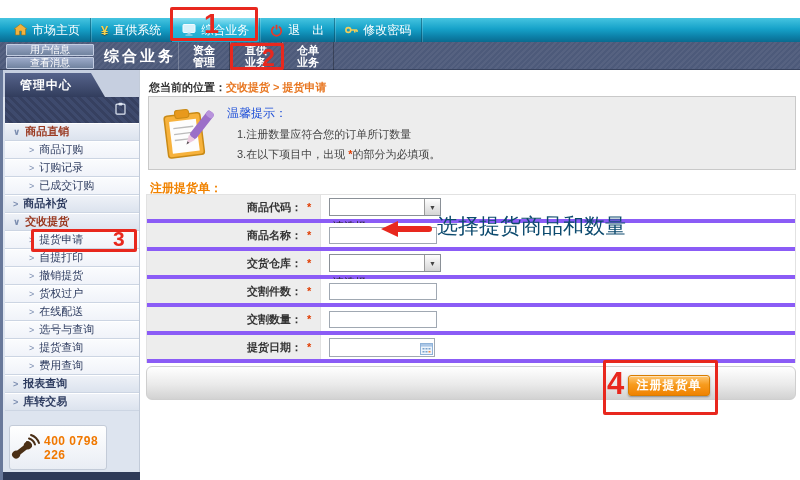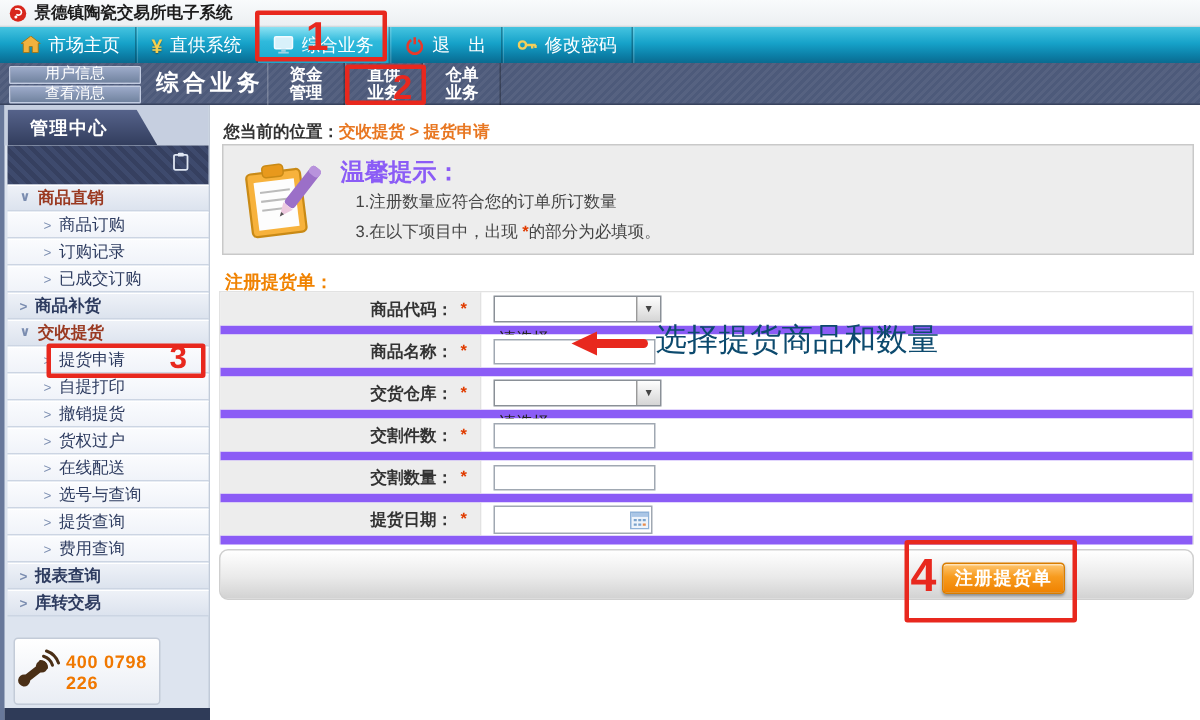--- a/index.html
+++ b/index.html
@@ -40,27 +40,27 @@
   .phone-card{position:absolute;left:6px;top:355px;width:98px;height:45px;background:linear-gradient(#ffffff,#e9edf4);border:1px solid #c3cbd8;border-radius:3px;display:flex;align-items:center;justify-content:center;gap:4px}
   .phone-number{color:#f07800;font-weight:bold;font-size:12px;letter-spacing:.5px}
   .sb-bottom{position:absolute;left:0;bottom:0;width:137px;height:8px;background:#2f3b58}
 
   
   .content{position:absolute;left:141px;top:70px;width:760px;height:410px;background:#fff}
   .breadcrumb{position:absolute;left:8px;top:10px;font-size:11px;color:#333;font-weight:bold}
   .breadcrumb .path{color:#e87722}
   .notice-box{position:absolute;left:7px;top:26px;width:648px;height:74px;background:#ededed;border:1px solid #c9c9c9}
   .notice-icon{position:absolute;left:12px;top:8px}
-  .notice-title{position:absolute;left:78px;top:8px;color:#8b5cf6;font-weight:bold;font-size:16px}
+  .notice-title{position:absolute;left:78px;top:8px;color:#1d4ed8;font-weight:normal;font-size:12px}
   .notice-line{position:absolute;left:88px;font-size:11px;color:#444}
   .nl1{top:30px}.nl2{top:50px}
   .nl-star{color:#e03c00;font-weight:bold}
   .form-heading{position:absolute;left:9px;top:110px;color:#f08200;font-weight:bold;font-size:12px}
   .form-table{position:absolute;left:5px;top:124px;width:650px;border:1px solid #e2e2e2;border-bottom:none}
-  .form-row{height:28px;display:flex;border-bottom:6px solid #8b5cf6}
+  .form-row{height:28px;display:flex;border-bottom:4px solid #8b5cf6}
   .label-cell{width:174px;background:#ededed;display:flex;justify-content:flex-end;align-items:center;padding-right:4px;border-right:1px solid #e2e2e2}
   .flabel{font-size:11px;font-weight:bold;color:#333}
   .star{color:#e03c00;font-size:11px;font-weight:bold;margin-left:5px;width:9px}
   .control-cell{flex:1;display:flex;align-items:center;padding-left:8px;background:#fff}
   .select{width:112px;height:18px;border:1px solid #8a9097;background:#fff;display:flex;align-items:stretch;font-size:11px;cursor:pointer}
   .sel-text{flex:1;padding:20px 3px;color:#222;overflow:hidden;white-space:nowrap}
   .sel-btn{width:16px;background:linear-gradient(#fefefe,#d5d5d5);border-left:1px solid #9a9a9a;display:flex;align-items:center;justify-content:center;cursor:pointer}
   .sel-btn::after{content:"▼";font-size:7px;color:#444}
   .text-input{width:108px;height:17px;border:1px solid #a0a8b2;font-size:11px;padding:0 2px;font-family:inherit}
   .date-wrap{position:relative;width:106px;height:19px;border:1px solid #a0a8b2;background:#fff;cursor:text}
@@ -82,30 +82,20 @@
   #ann-n4{left:607px;top:368px;font-size:31px}
   #ann-arrow-head{left:381px;top:221px;width:0;height:0;border-top:8px solid transparent;border-bottom:8px solid transparent;border-right:17px solid #e8281e}
   #ann-arrow-shaft{left:395px;top:226px;width:37px;height:6px;background:#e8281e;border-radius:3px}
   #ann-note{left:437px;top:212px;font-size:21px;font-weight:normal;color:#0c4a6e;white-space:nowrap}
 </style>
 </head>
 <body>
 
 <div id="screen">
 
-  <div class="titlebar">
-    <span class="mi-icon">
-      <svg width="12" height="12" viewBox="0 0 12 12">
-          <circle cx="6" cy="6" r="5.5" fill="#d8271c"></circle>
-          <path d="M4 3.2c2.5-.8 4.6.4 4.3 2.2-.3 1.9-2.6 2-3.4 1.2" fill="none" stroke="#fff" stroke-width="1.1"></path>
-          <circle cx="4.6" cy="8.3" r="1" fill="#fff"></circle>
-        </svg>
-    </span>
-    <span class="app-title">景德镇陶瓷交易所电子系统</span>
-  </div>
 
   <div class="menubar">
     <div class="menu-item">
       <span class="mi-icon">
         <svg width="13" height="12" viewBox="0 0 13 12">
             <path d="M6.5 0L0 5h1.5v6h4V7h2v4h4V5H13z" fill="#f2b23e" stroke="#9a7418" stroke-width="0.6"></path>
           </svg>
       </span>
       <span>市场主页</span>
     </div>

